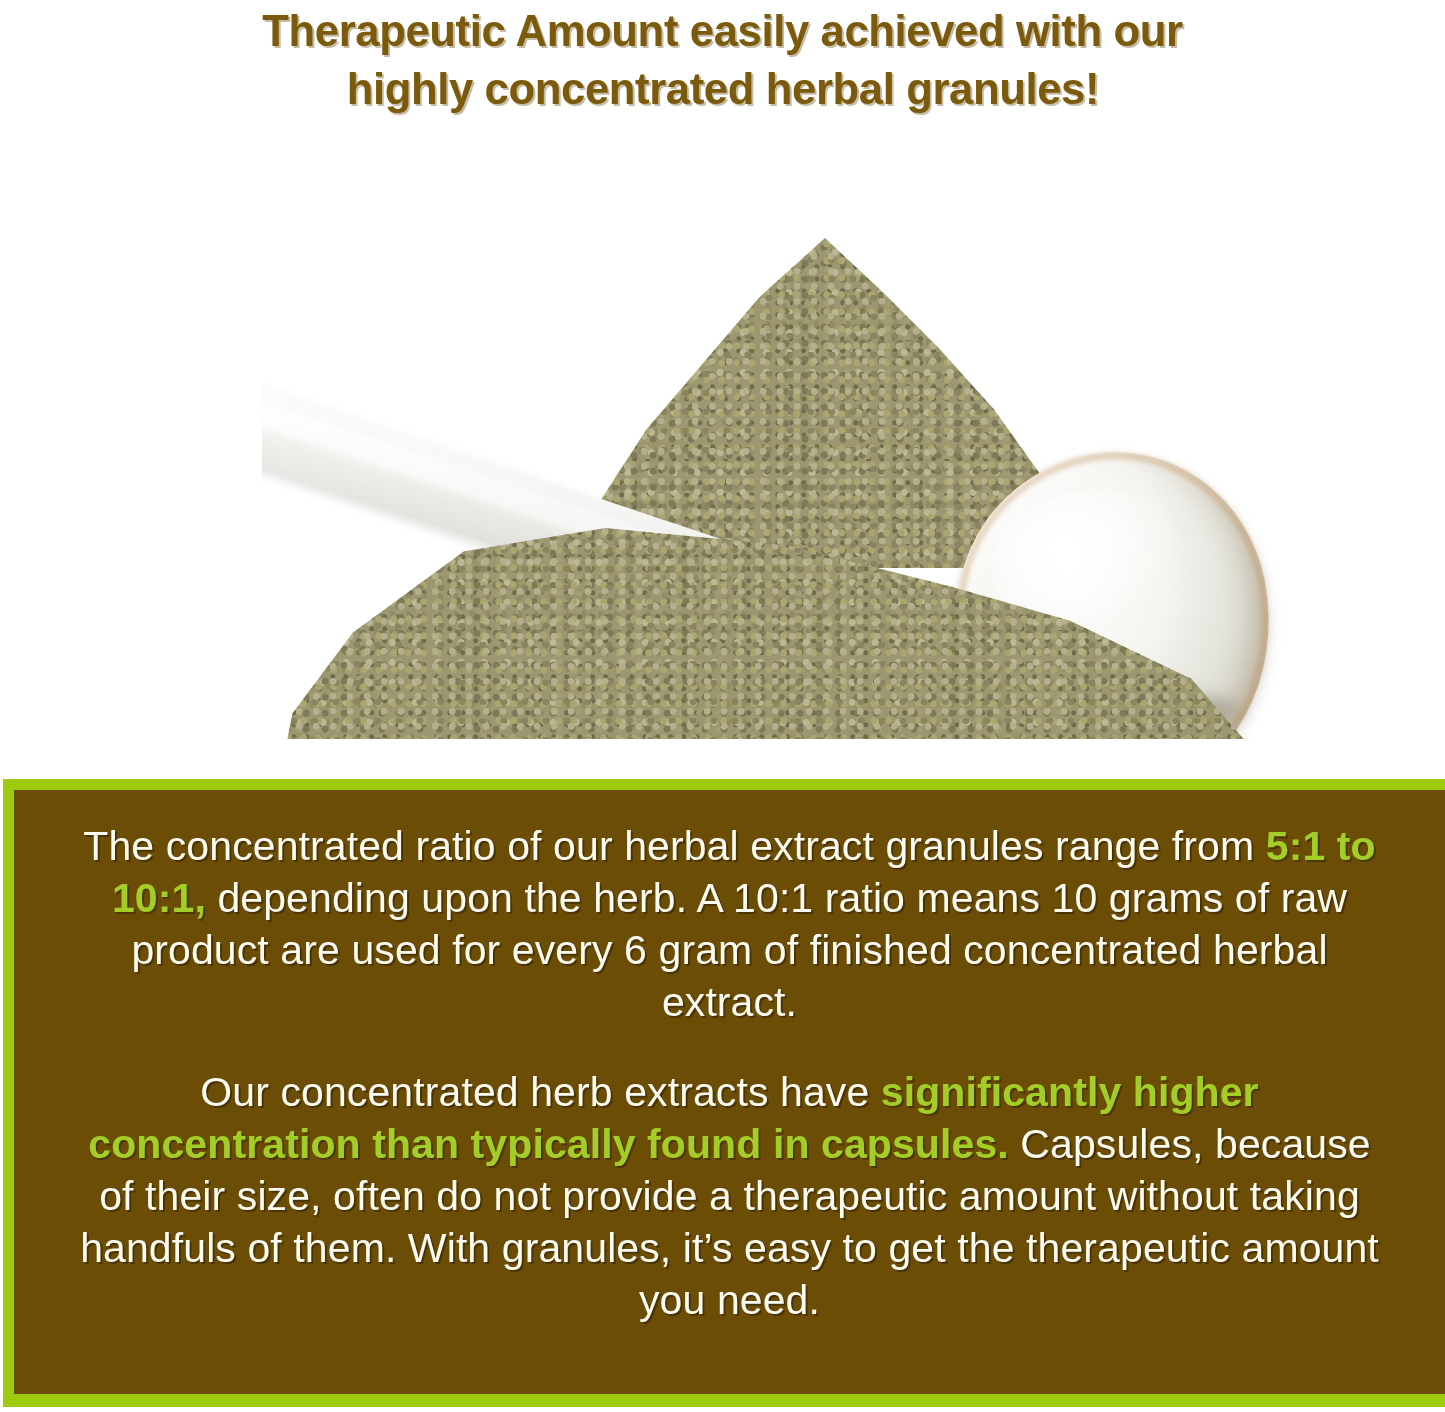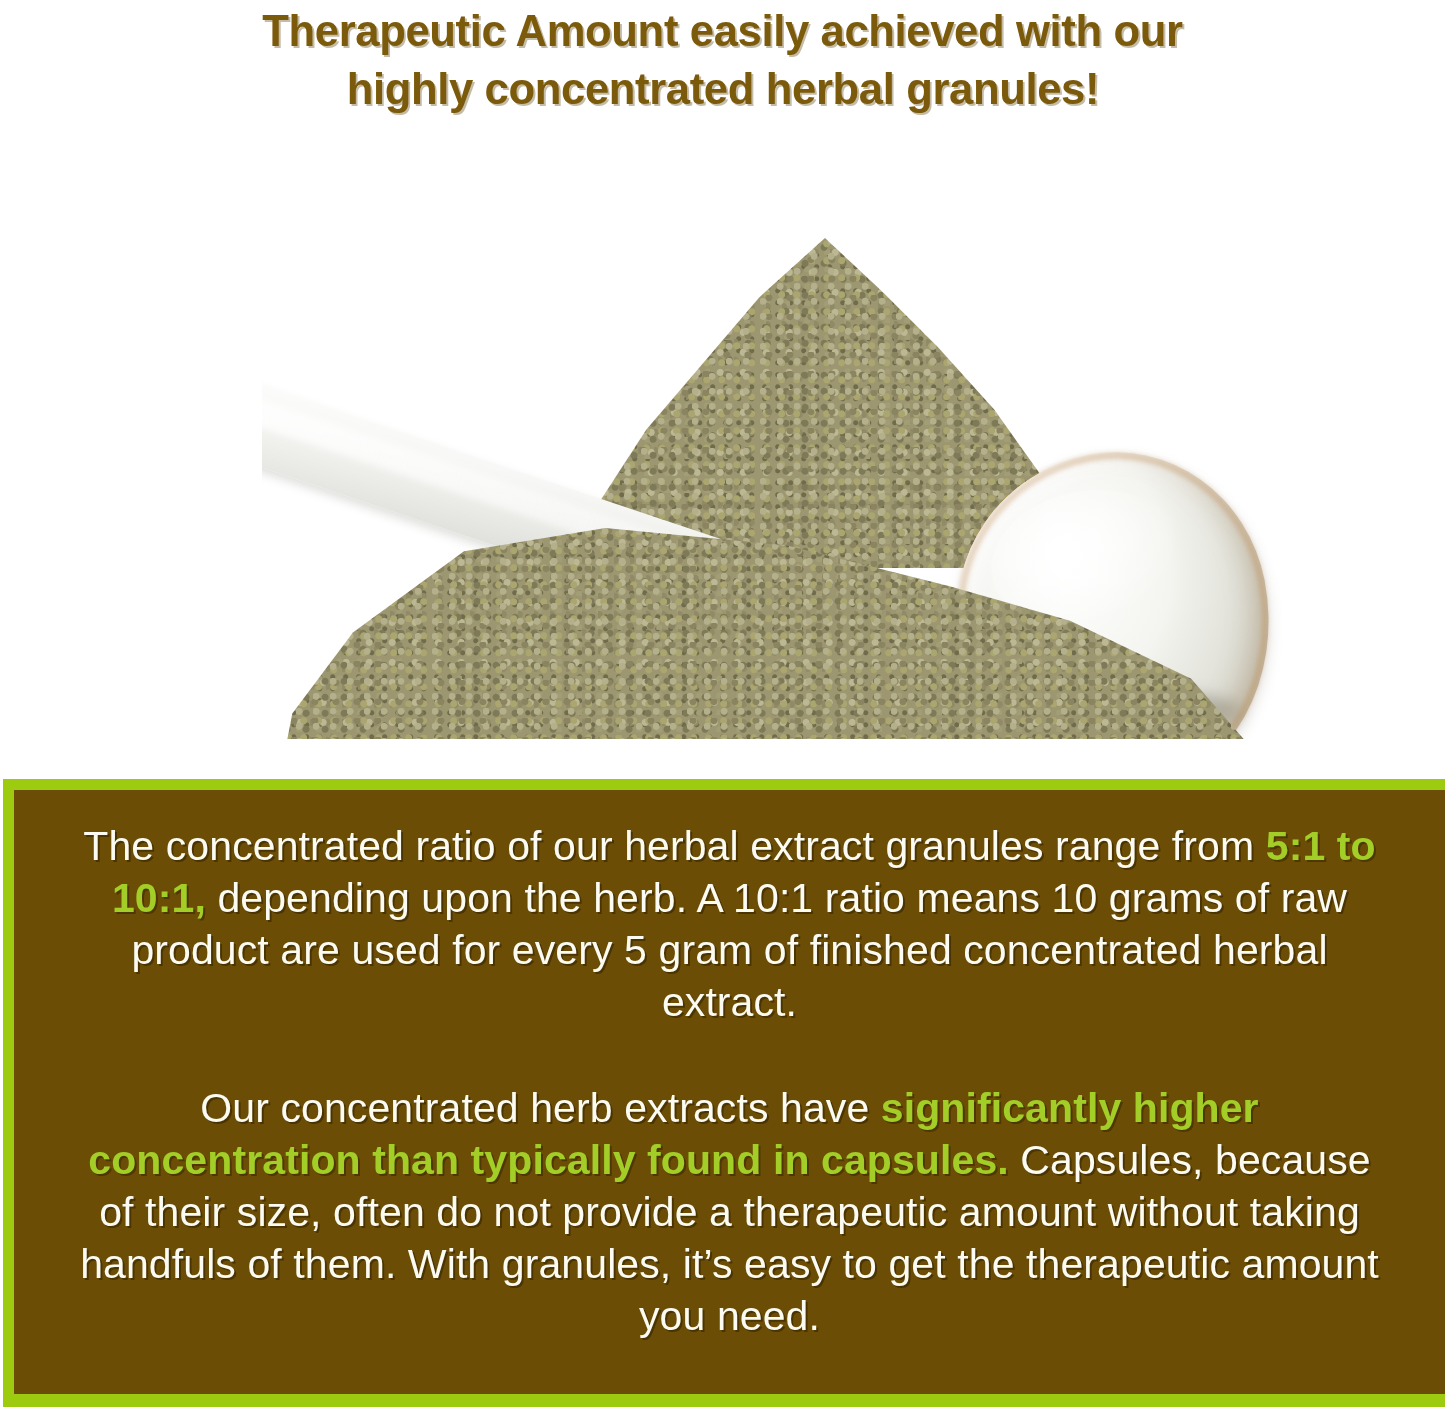--- a/index.html
+++ b/index.html
@@ -177,21 +177,21 @@
     font-family:"Liberation Sans Narrow","Liberation Sans", sans-serif;
     font-size:41px;
     line-height:52px;
     color:#FBFBF2;
     text-align:center;
     text-shadow:2px 2px 0 rgba(48,33,4,0.55);
     margin:0;
     letter-spacing:0.1px;
   }
   .para.p1{ margin-top:2px; }
-  .para.p2{ margin-top:54px; }
+  .para.p2{ margin-top:38px; }
   .hl{
     color:#A2CE27;
     font-weight:bold;
     text-shadow:2px 2px 0 rgba(48,33,4,0.5);
   }
 </style>
 </head>
 <body>
 
 <div class="headline">
@@ -211,21 +211,21 @@
   </div>
   <div class="photo-mask-left"></div>
   <div class="photo-mask-right"></div>
   <div class="photo-mask-bottom"></div>
 </div>
 
 <div class="panel-wrap">
   <div class="panel">
 
     <p class="para p1">
-      <span>The concentrated ratio of our herbal extract granules range from </span><span class="hl">5:1 to 10:1,</span><span> depending upon the herb. A 10:1 ratio means 10 grams of raw product are used for every 5 gram of finished concentrated herbal extract.</span>
+      <span>The concentrated ratio of our herbal extract granules range from </span><span class="hl">5:1 to 10:1,</span><span> depending upon the herb. A 10:1 ratio means 10 grams of raw product are used for every 6 gram of finished concentrated herbal extract.</span>
     </p>
 
     <p class="para p2">
       <span>Our concentrated herb extracts have </span><span class="hl">significantly higher concentration than typically found in capsules.</span><span> Capsules, because of their size, often do not provide a therapeutic amount without taking handfuls of them. With granules, it’s easy to get the therapeutic amount you need.</span>
     </p>
 
   </div>
 </div>
 
 </body></html>

